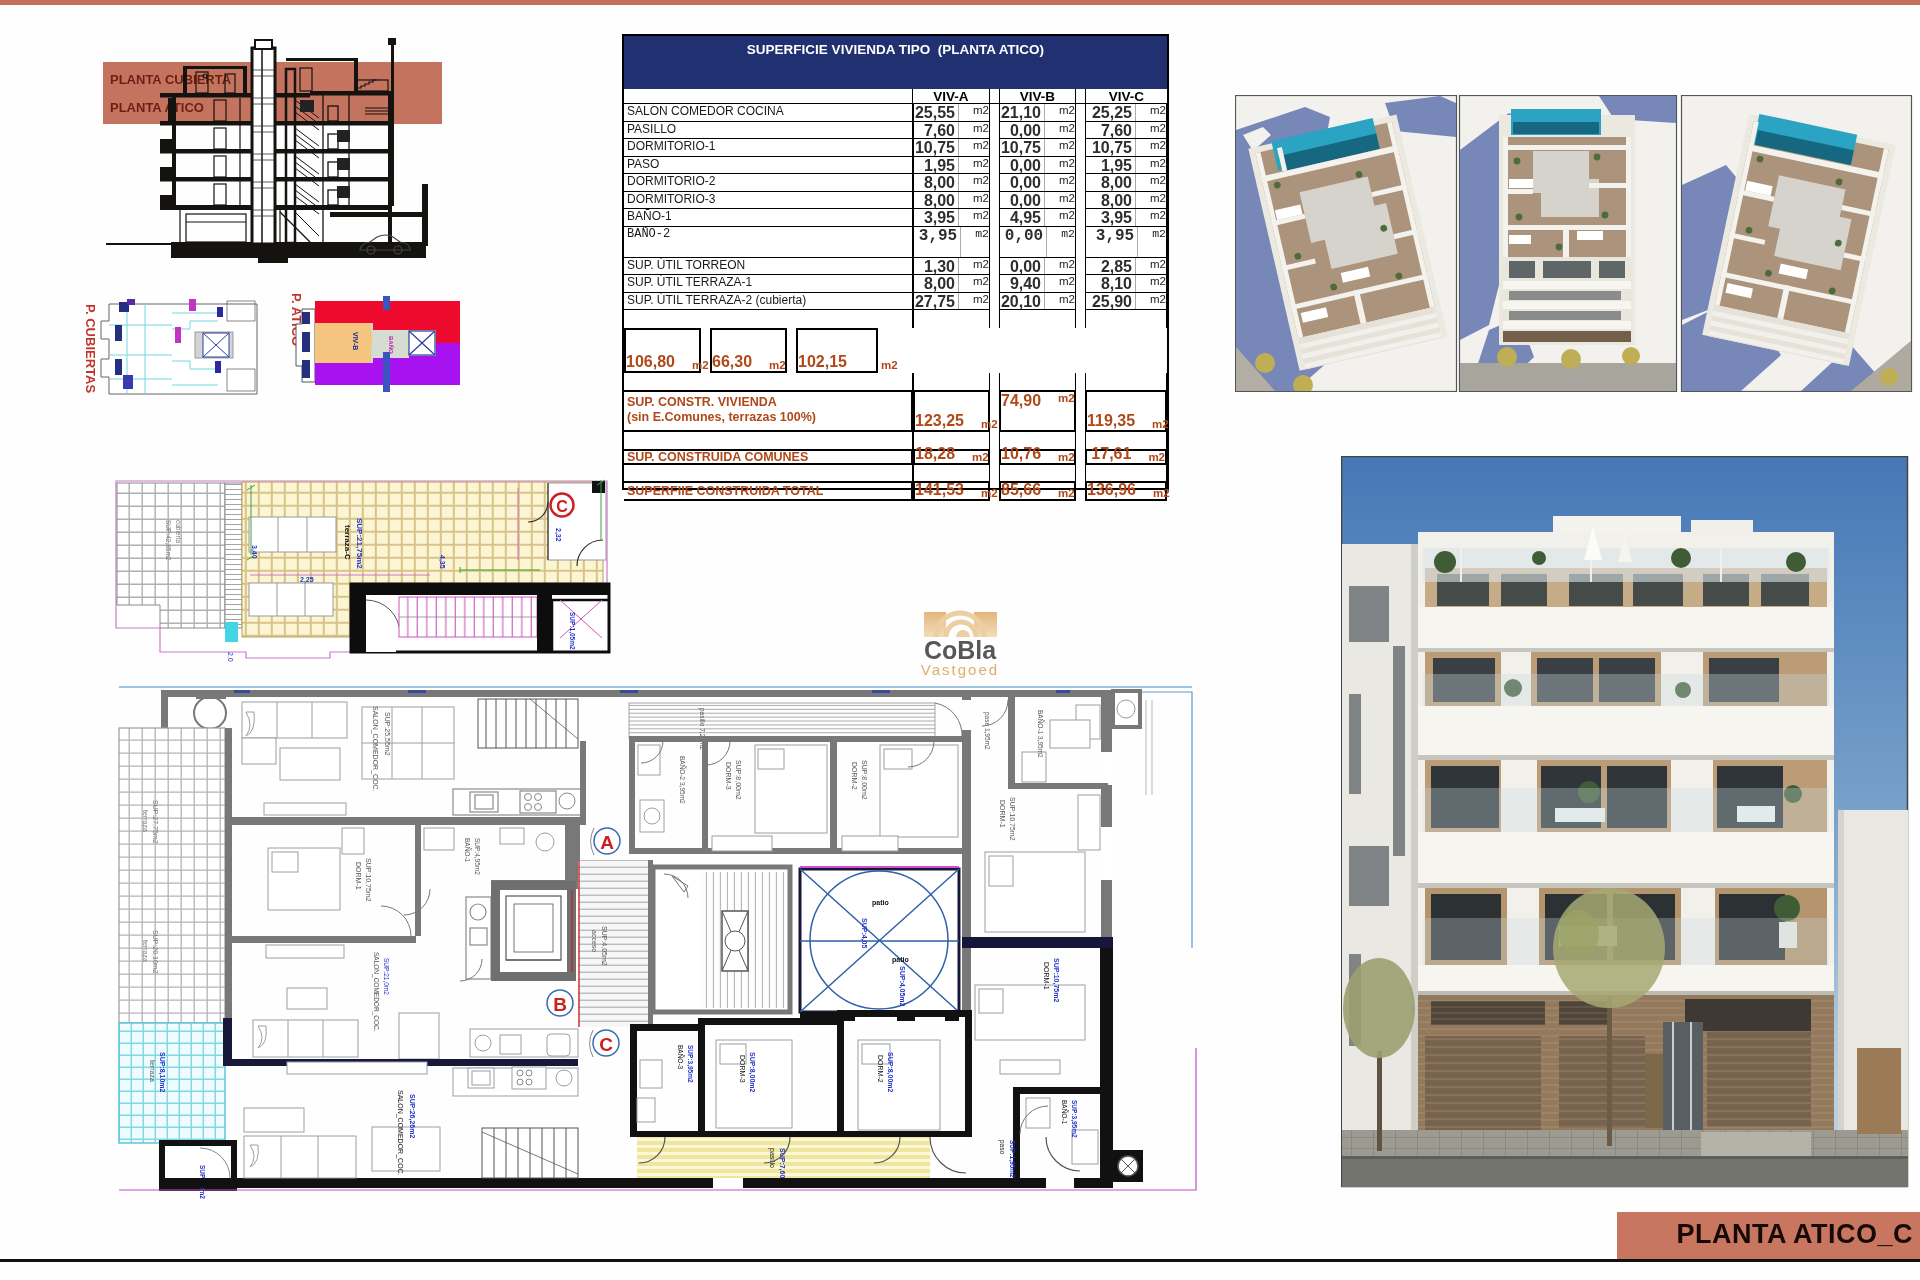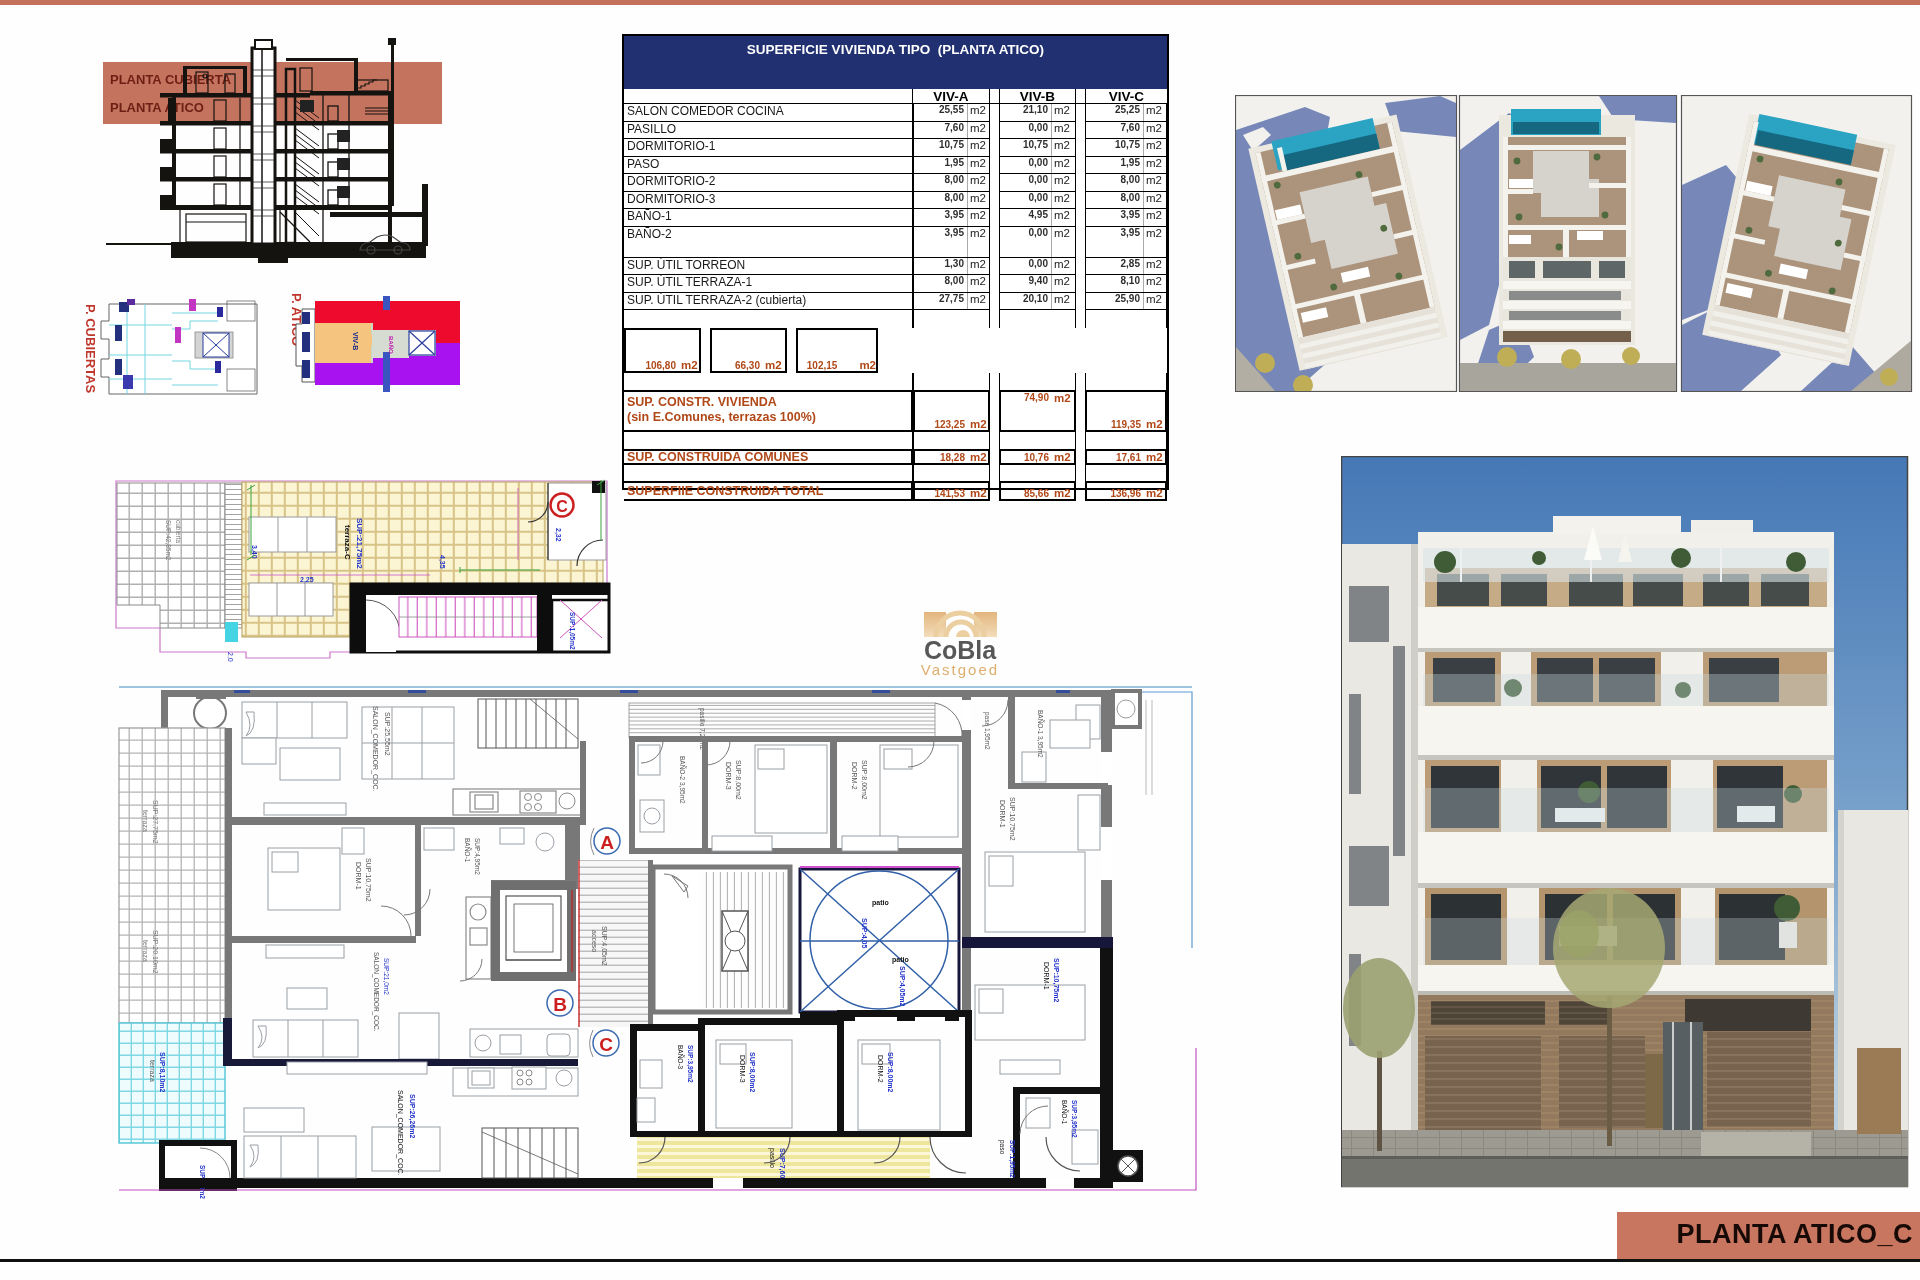--- a/index.html
+++ b/index.html
@@ -2,22 +2,22 @@
 <html><head>
 <meta charset="utf-8">
 <style>
 html,body{margin:0;padding:0;width:1920px;height:1280px;background:#fefefe;overflow:hidden;font-family:"Liberation Sans",sans-serif;}
 .abs{position:absolute;}
 #stage{position:relative;width:1920px;height:1280px;}
 #tbl{position:absolute;left:622px;top:34px;width:543px;height:452px;border:2px solid #000;background:#fff;font-family:"Liberation Sans",sans-serif;}
 .trow{display:flex;box-sizing:border-box;align-items:stretch;}
 .lc{box-sizing:border-box;width:289px;padding-left:3px;font-size:12px;color:#1a1a1a;white-space:nowrap;overflow:visible;}
 .vc{box-sizing:border-box;display:flex;}
-.num{box-sizing:border-box;text-align:right;font-size:10px;font-weight:bold;color:#2e2e2e;padding-right:3px;}
-.m2u{box-sizing:border-box;font-size:11.5px;color:#222;padding-left:2px;}
+.num{box-sizing:border-box;text-align:right;font-size:16px;font-weight:bold;color:#2e2e2e;padding-right:3px;}
+.m2u{box-sizing:border-box;font-size:11.5px;color:#222;padding-left:14px;}
 </style>
 </head>
 <body>
 <div id="stage">
 
 <div class="abs" style="left:0;top:0;width:1920px;height:5px;background:#c4705a;"></div>
 
 <div id="tbl">
 <div style="height:53px;background:#203070;color:#fff;text-align:center;">
         <div style="font-size:13.5px;font-weight:bold;padding-top:6px;">SUPERFICIE VIVIENDA TIPO&nbsp; (PLANTA ATICO)</div>
@@ -142,21 +142,21 @@
         <div class="vc" style="width:77px;border-left:1px solid #000;border-right:1px solid #000;border-bottom:1px solid #000;">
           <div class="num" style="width:51px;">4,95</div>
           <div class="m2u" style="border-left:1px solid #aaa;">m2</div>
         </div>
         <div style="width:9px;"></div>
         <div class="vc" style="width:82px;border-left:1px solid #000;border-right:1px solid #000;border-bottom:1px solid #000;">
           <div class="num" style="width:57px;">3,95</div>
           <div class="m2u" style="border-left:1px solid #aaa;">m2</div>
         </div>
       </div>
-<div class="trow" style="height:31px;">
+<div class="trow" style="height:31px;font-family:Liberation Mono, monospace;">
         <div class="lc" style="border-right:1px solid #000;border-bottom:1px solid #000;">BAÑO-2</div>
         <div class="vc" style="width:77px;border-left:1px solid #000;border-right:1px solid #000;border-bottom:1px solid #000;">
           <div class="num" style="width:53px;">3,95</div>
           <div class="m2u" style="border-left:1px solid #aaa;">m2</div>
         </div>
         <div style="width:9px;"></div>
         <div class="vc" style="width:77px;border-left:1px solid #000;border-right:1px solid #000;border-bottom:1px solid #000;">
           <div class="num" style="width:51px;">0,00</div>
           <div class="m2u" style="border-left:1px solid #aaa;">m2</div>
         </div>

